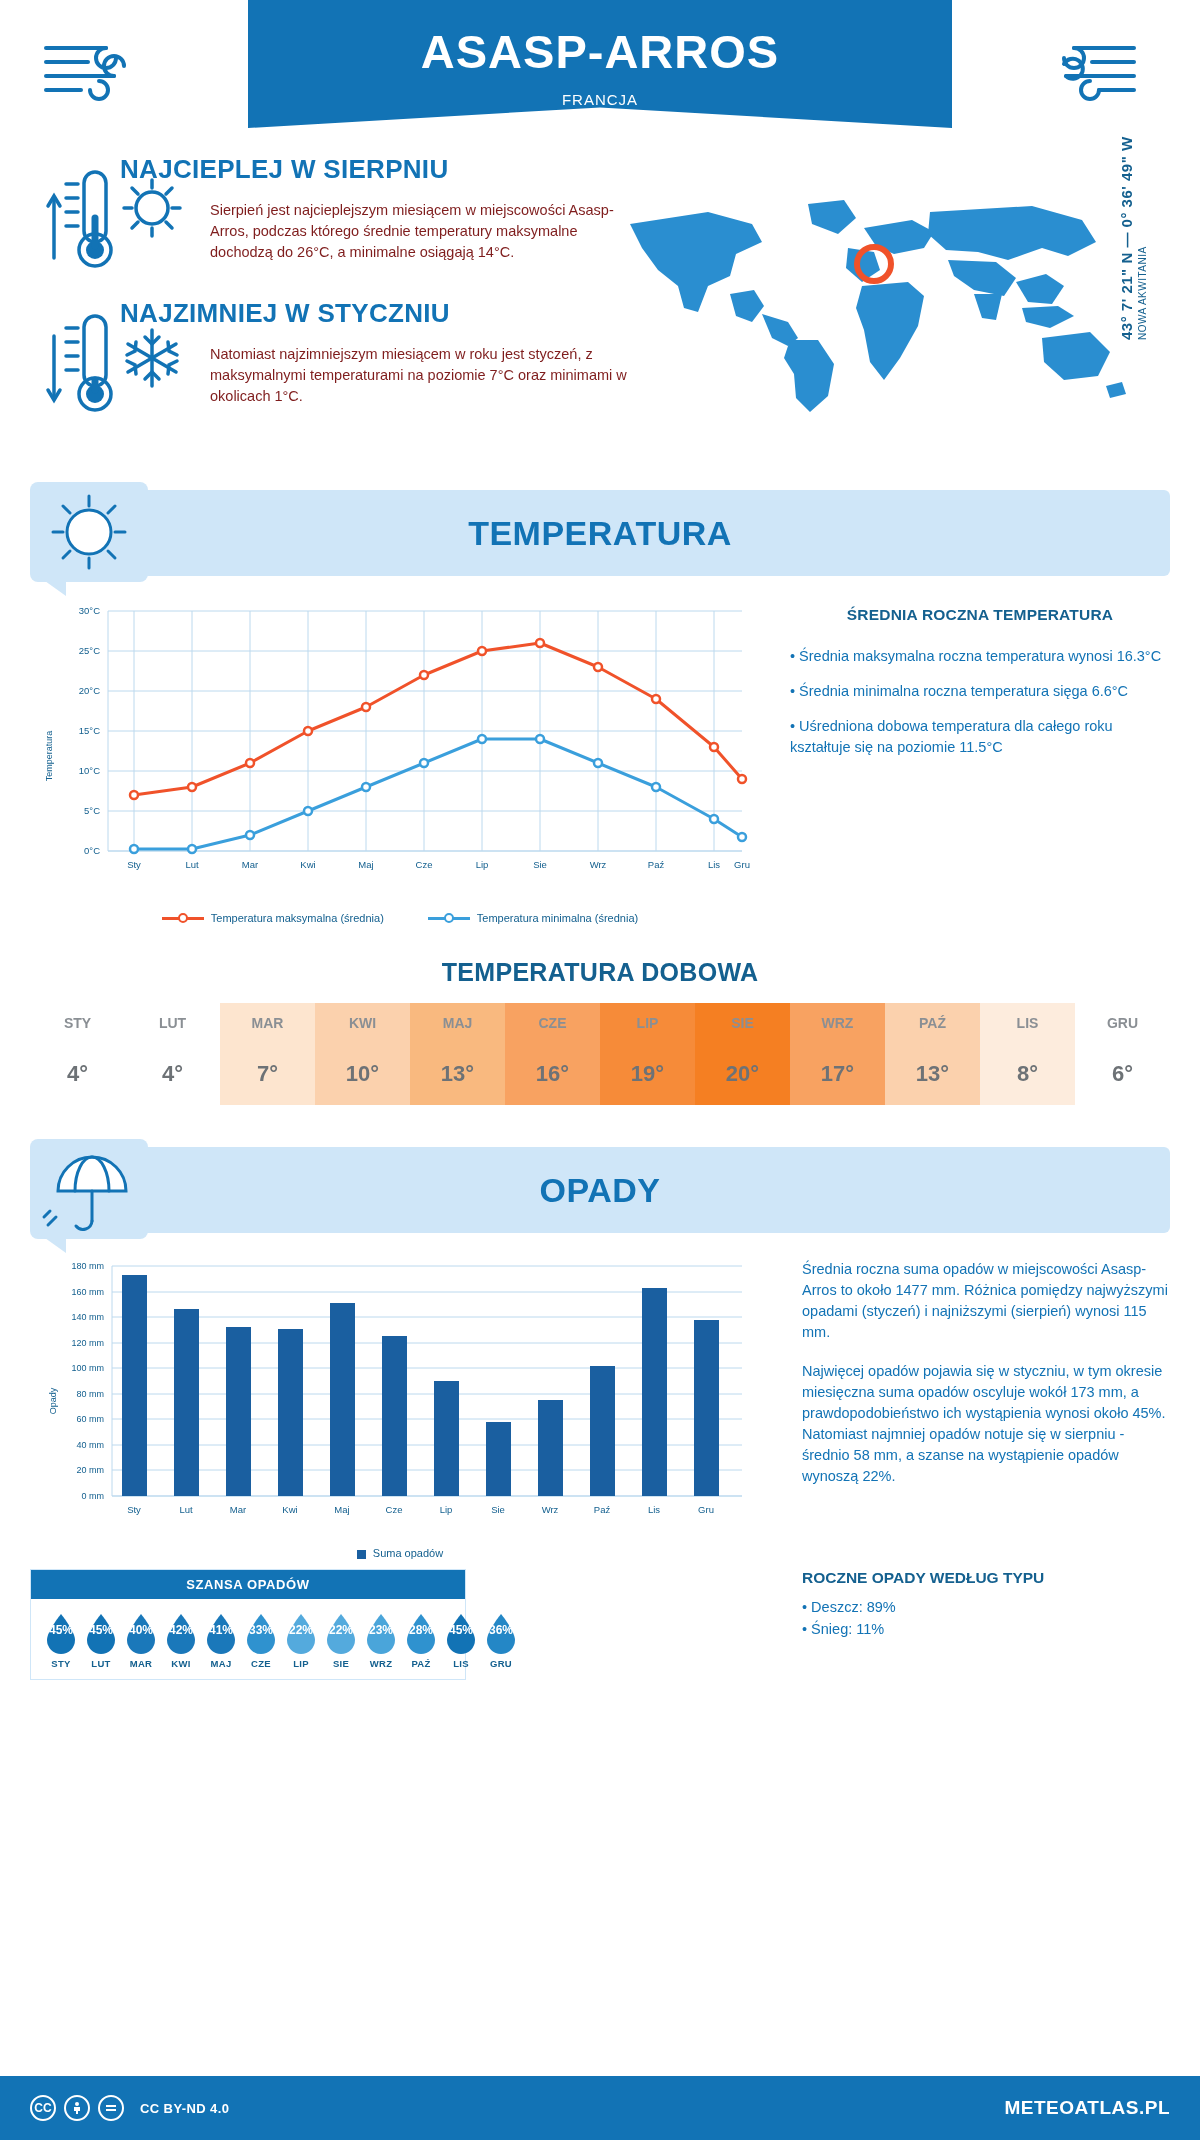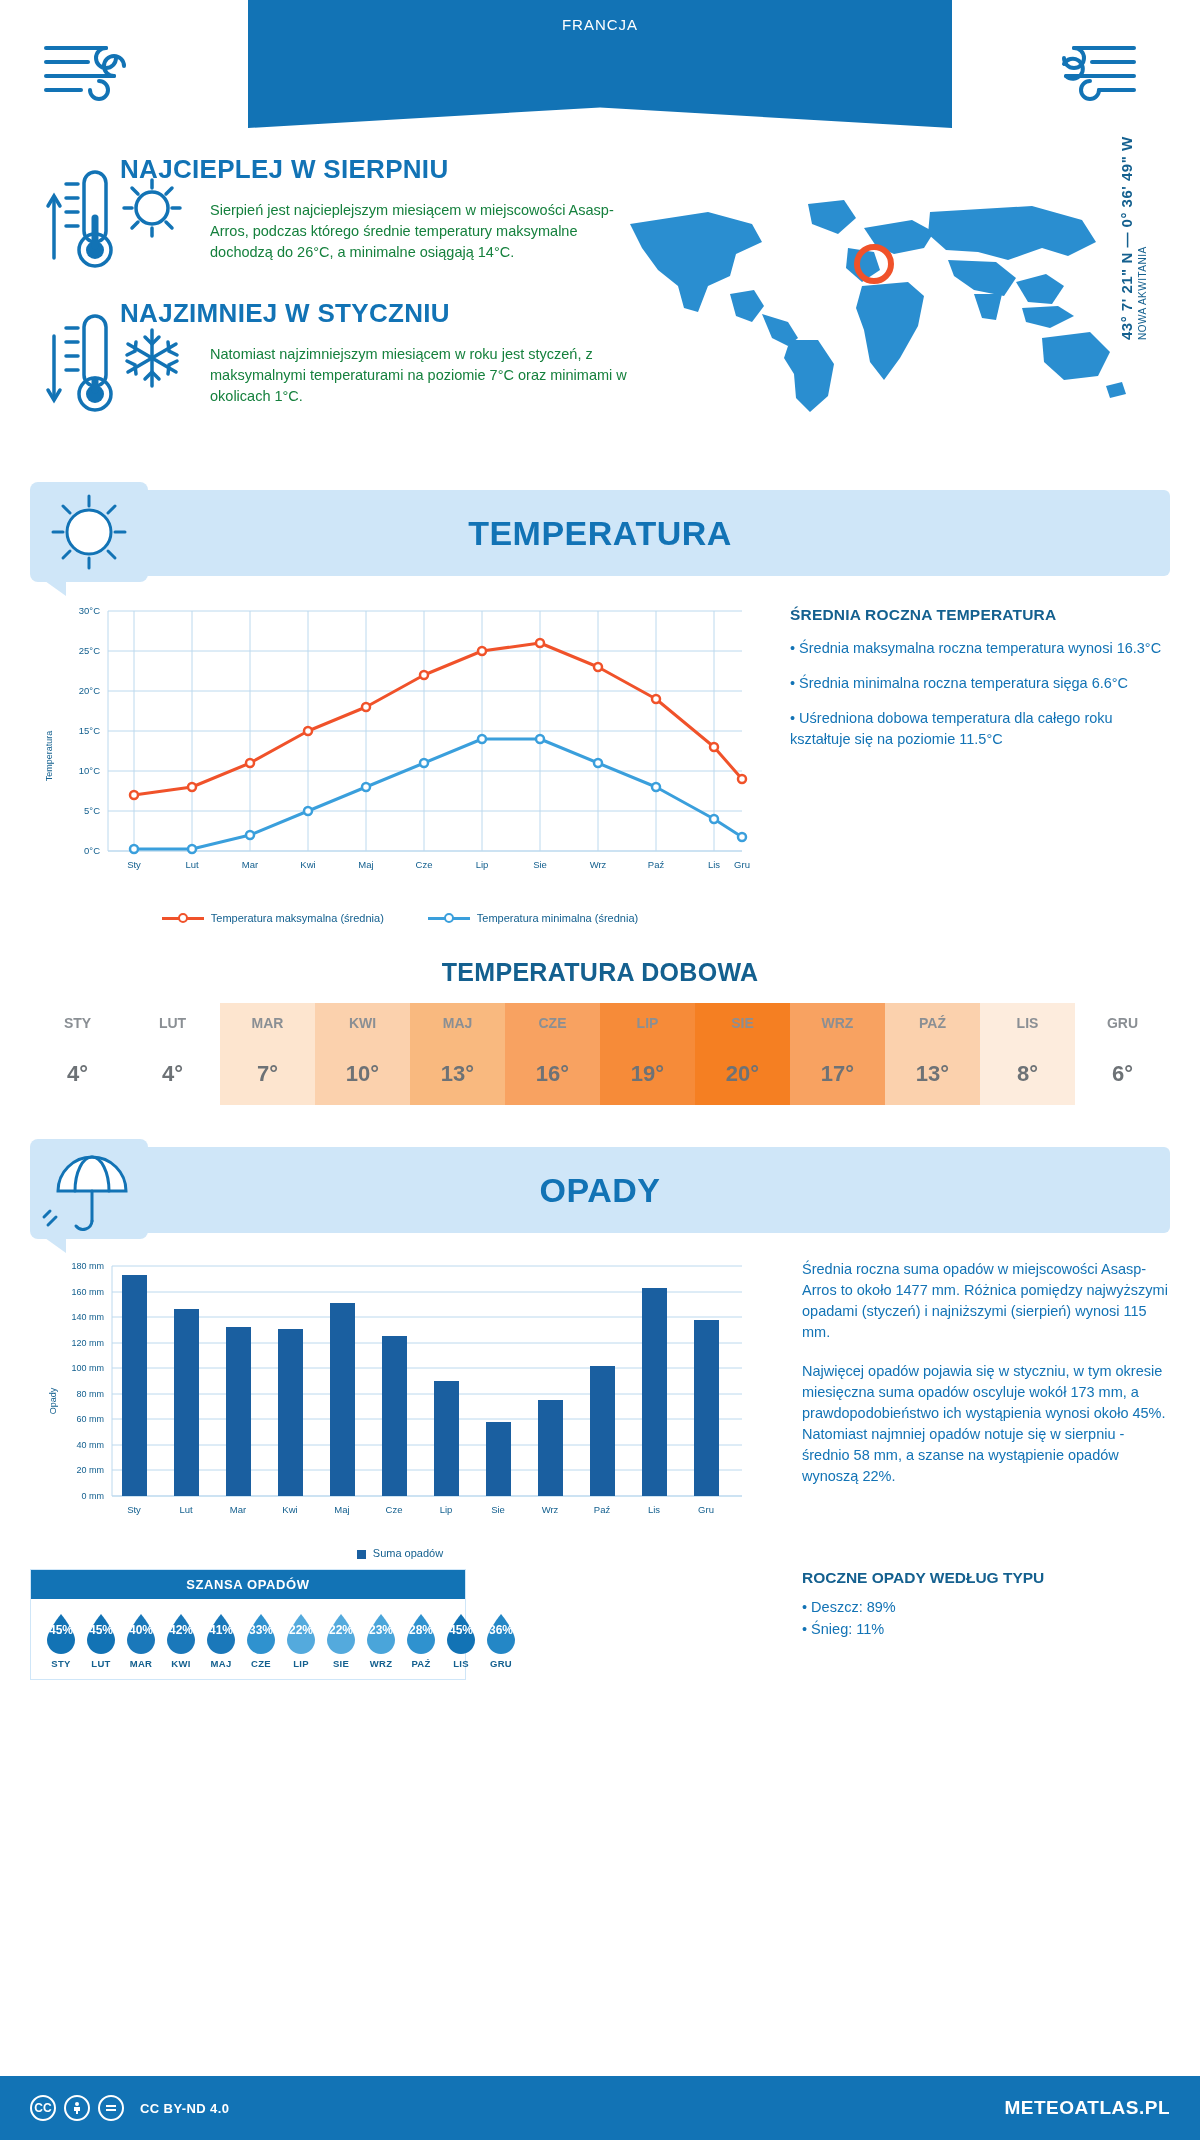--- a/index.html
+++ b/index.html
@@ -27,21 +27,21 @@
   .header-sub { color: #ffffff; font-size: 15px; letter-spacing: 1px; margin-top: 16px; }
   .wind-left { position: absolute; left: 36px; top: 28px; }
   .wind-right { position: absolute; right: 36px; top: 28px; }
 
   
   .top-info { position: relative; padding: 10px 0 8px 0; height: 340px; }
   .info-block { position: absolute; }
   .info-1 { left: 42px; top: 4px; width: 590px; }
   .info-2 { left: 42px; top: 148px; width: 590px; }
   .info-head { font-size: 26px; font-weight: bold; color: #1273b5; margin: 0 0 8px 78px; letter-spacing: .3px; }
-  .info-text { font-size: 14.5px; color: #15803d; line-height: 1.45; margin-left: 168px; width: 420px; }
+  .info-text { font-size: 14.5px; color: #7f1d1d; line-height: 1.45; margin-left: 168px; width: 420px; }
   .icon-pair { position: absolute; left: 0; top: 8px; width: 160px; height: 120px; }
 
   .map-wrap { position: absolute; left: 612px; top: 40px; width: 520px; height: 230px; }
   .coords {
     position: absolute; left: 1118px; top: 190px;
     transform: rotate(-90deg); transform-origin: left top;
     white-space: nowrap;
   }
   .coords .c1 { font-size: 15px; font-weight: bold; color: #14608f; letter-spacing: .5px; }
   .coords .c2 { font-size: 10px; color: #14608f; letter-spacing: .5px; margin-top: 2px; }
@@ -61,21 +61,21 @@
   }
   .band-badge.tail::after{
     content:''; position:absolute; left:8px; bottom:-14px; width:28px; height:20px;
     background:#cfe6f8; clip-path: polygon(0 0, 100% 0, 100% 100%);
   }
 
   
   .temp-section { position: relative; padding: 20px 30px 0 30px; }
   .chart-area { position: relative; width: 740px; }
   .side-col { position: absolute; right: 30px; top: 30px; width: 380px; }
-  .side-title { font-size: 15.5px; font-weight: bold; color: #14608f; margin-bottom: 14px; letter-spacing: .2px; }
+  .side-title { font-size: 15.5px; font-weight: bold; color: #14608f; margin-bottom: 22px; letter-spacing: .2px; text-align: center; }
   .side-bullet { font-size: 14.5px; color: #1273b5; line-height: 1.45; margin-bottom: 14px; }
 
   .legend { display: flex; justify-content: center; gap: 44px; margin-top: 12px; }
   .legend-item { display: flex; align-items: flex-end; font-size: 11px; color: #14608f; }
   .legend-swatch { width: 42px; height: 12px; margin-right: 7px; position: relative; }
   .legend-swatch i {
     position: absolute; left: 0; top: 5px; width: 42px; height: 2.5px; display: block;
   }
   .legend-swatch b {
     position: absolute; left: 16px; top: 1px; width: 10px; height: 10px; border-radius: 50%;
@@ -146,20 +146,21 @@
             <path d="M10 48 H78"></path>
             <path d="M10 62 H45"></path>
           <path d="M70 20 a10 10 0 1 0 10 10"></path>
           <path d="M78 48 a10 10 0 1 1 10 -10"></path>
           <path d="M84 62 a9 9 0 1 0 9 -9" transform="translate(-30,0)"></path>
         </g>
       </svg>
     </span>
 
     <div class="header-banner">
+      <div class="header-title">ASASP-ARROS</div>
       <div class="header-sub">FRANCJA</div>
     </div>
 
     <span class="wind-right">
       <svg width="110" height="80" viewBox="0 0 110 80">
         <g stroke="#1273b5" stroke-width="4" fill="none" stroke-linecap="round">
           <path d="M20 20 H80"></path>
             <path d="M38 34 H80"></path>
             <path d="M12 48 H80"></path>
             <path d="M45 62 H80"></path>

